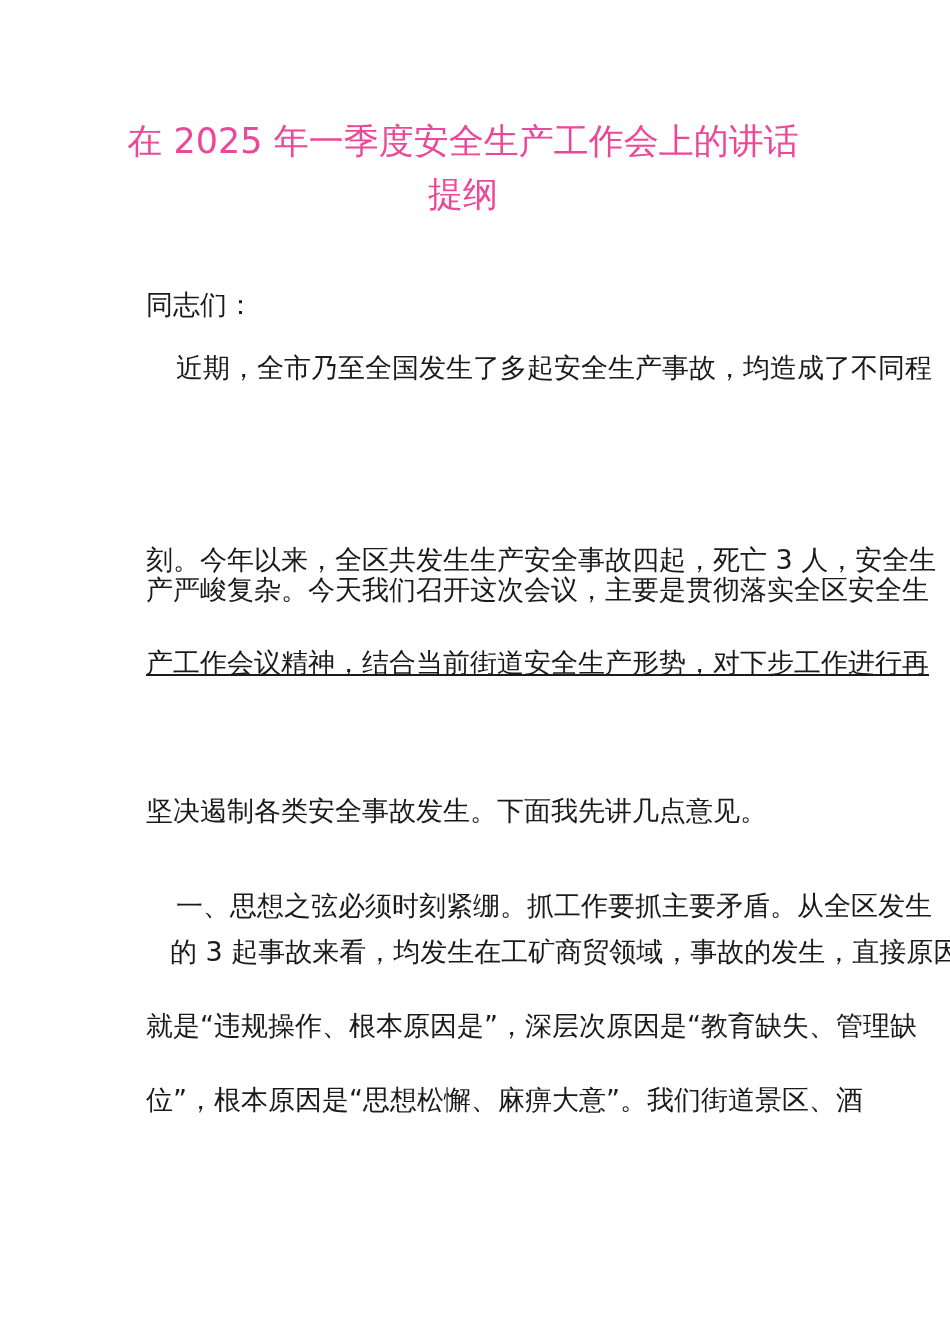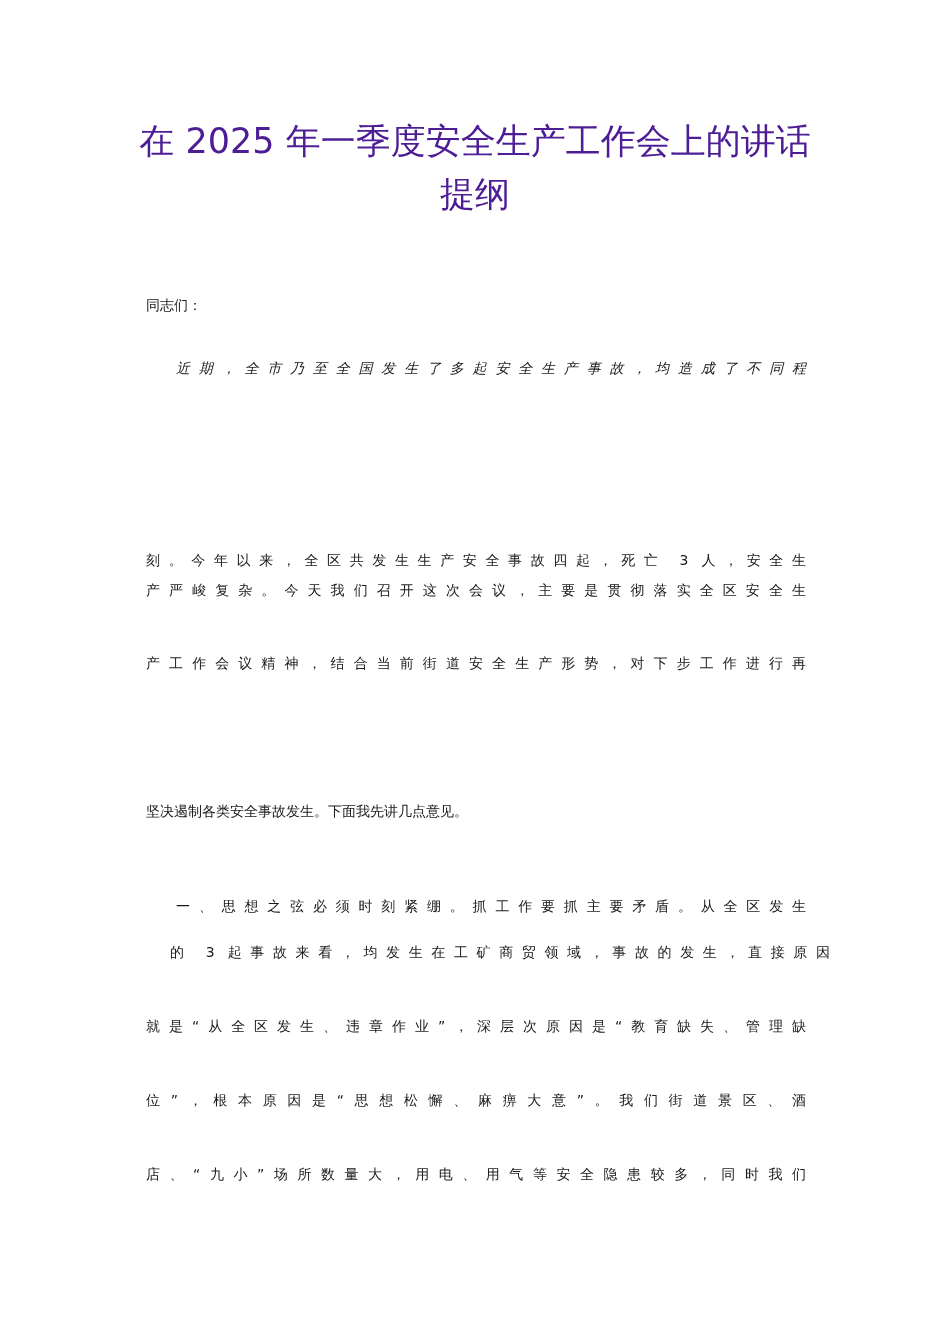--- a/index.html
+++ b/index.html
@@ -16,36 +16,36 @@
       color: #1a1a1a;
     }
     .page {
       position: absolute;
       left: 0; top: 0;
       width: 950px; height: 1344px;
       background: #ffffff;
     }
     .title {
       position: absolute;
-      left: 100px;
+      left: 88px;
       width: 750px;
       text-align: center;
       font-size: 35px;
       line-height: 40px;
       letter-spacing: 0px;
-      color: #4c1d95;
+      color: #ec4899;
       white-space: nowrap;
     }
     .title.l1 { top: 121px; }
     .title.l2 { top: 174px; }
     .line {
       position: absolute;
       left: 146px;
       width: 660px;
-      font-size: 14px;
+      font-size: 27px;
       line-height: 28px;
       white-space: nowrap;
       color: #1a1a1a;
       text-align: justify;
       text-align-last: justify;
     }
     .line.last, .line.salutation {
       text-align-last: left;
     }
     .line.indent { left: 176px; width: 630px; }
@@ -53,25 +53,24 @@
 </head>
 <body>
 
 <div class="page">
 
   <div class="title l1">在 2025 年一季度安全生产工作会上的讲话</div>
   <div class="title l2">提纲</div>
 
   <div class="line salutation" style="top:291px;">同志们：</div>
 
-  <div class="line indent" style="top:354px;font-style:italic;">近期，全市乃至全国发生了多起安全生产事故，均造成了不同程</div>
+  <div class="line indent" style="top:354px;">近期，全市乃至全国发生了多起安全生产事故，均造成了不同程</div>
   <div class="line" style="top:502px;margin-top:44px;">刻。今年以来，全区共发生生产安全事故四起，死亡 3 人，安全生</div>
   <div class="line" style="top:576px;">产严峻复杂。今天我们召开这次会议，主要是贯彻落实全区安全生</div>
-  <div class="line" style="top:649px;">产工作会议精神，结合当前街道安全生产形势，对下步工作进行再</div>
+  <div class="line" style="top:649px;text-decoration:underline;">产工作会议精神，结合当前街道安全生产形势，对下步工作进行再</div>
   <div class="line last" style="top:797px;">坚决遏制各类安全事故发生。下面我先讲几点意见。</div>
 
   <div class="line indent" style="top:864px;margin-top:28px;">一、思想之弦必须时刻紧绷。抓工作要抓主要矛盾。从全区发生</div>
   <div class="line" style="top:938px;margin-left:24px;">的 3 起事故来看，均发生在工矿商贸领域，事故的发生，直接原因</div>
-  <div class="line" style="top:1012px;">就是“从全区发生、违章作业”，深层次原因是“教育缺失、管理缺</div>
+  <div class="line" style="top:1012px;">就是“违规操作、根本原因是”，深层次原因是“教育缺失、管理缺</div>
   <div class="line" style="top:1086px;">位”，根本原因是“思想松懈、麻痹大意”。我们街道景区、酒</div>
-  <div class="line" style="top:1160px;">店、“九小”场所数量大，用电、用气等安全隐患较多，同时我们</div>
 
 </div>
 
 </body></html>

